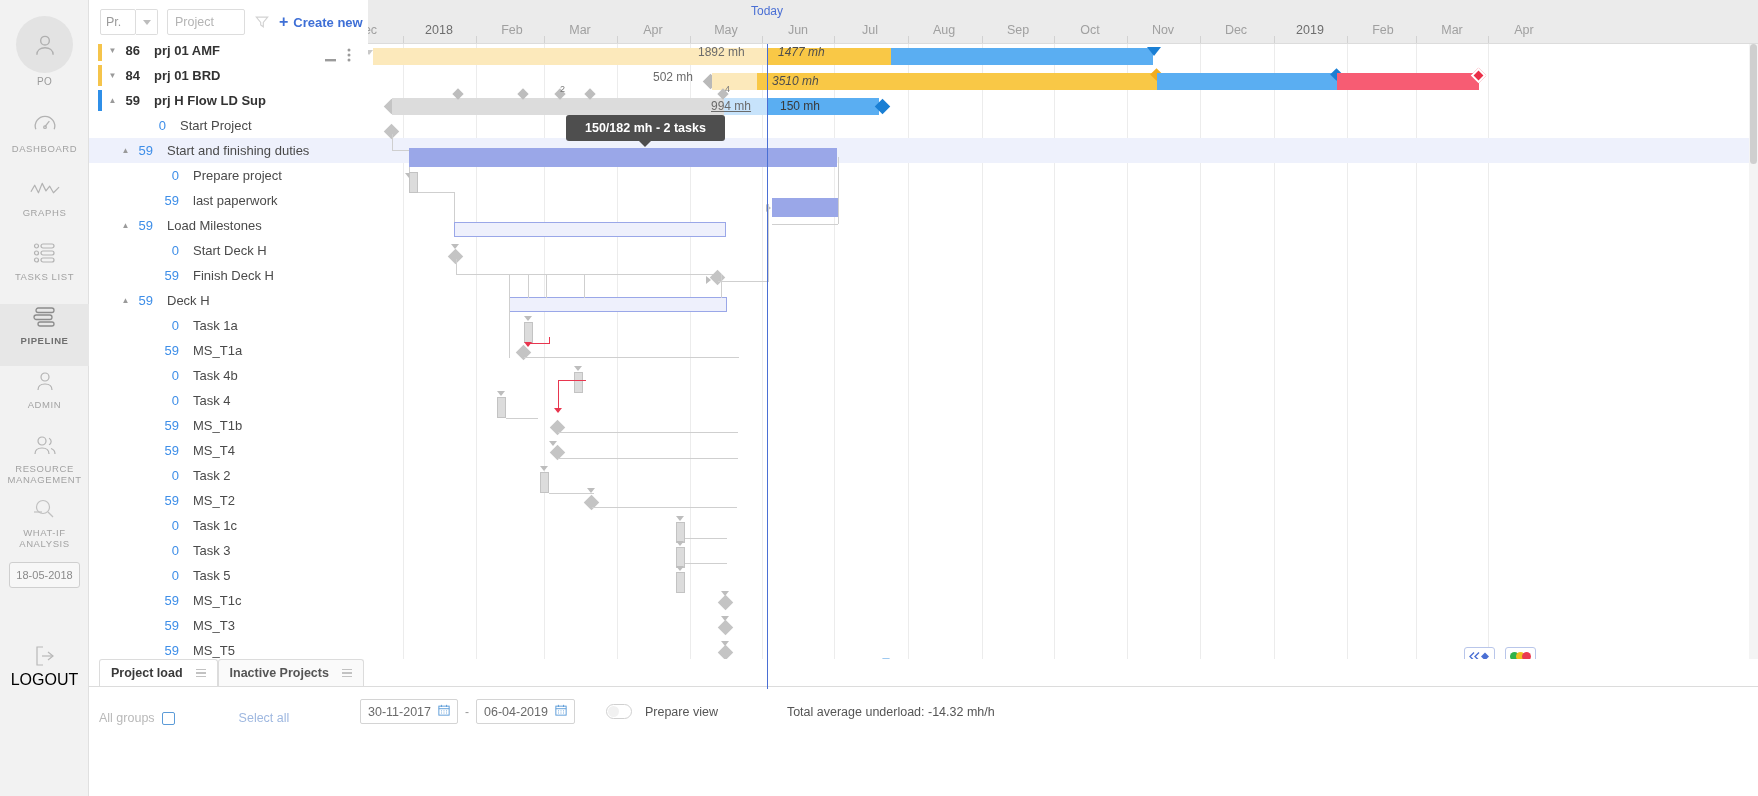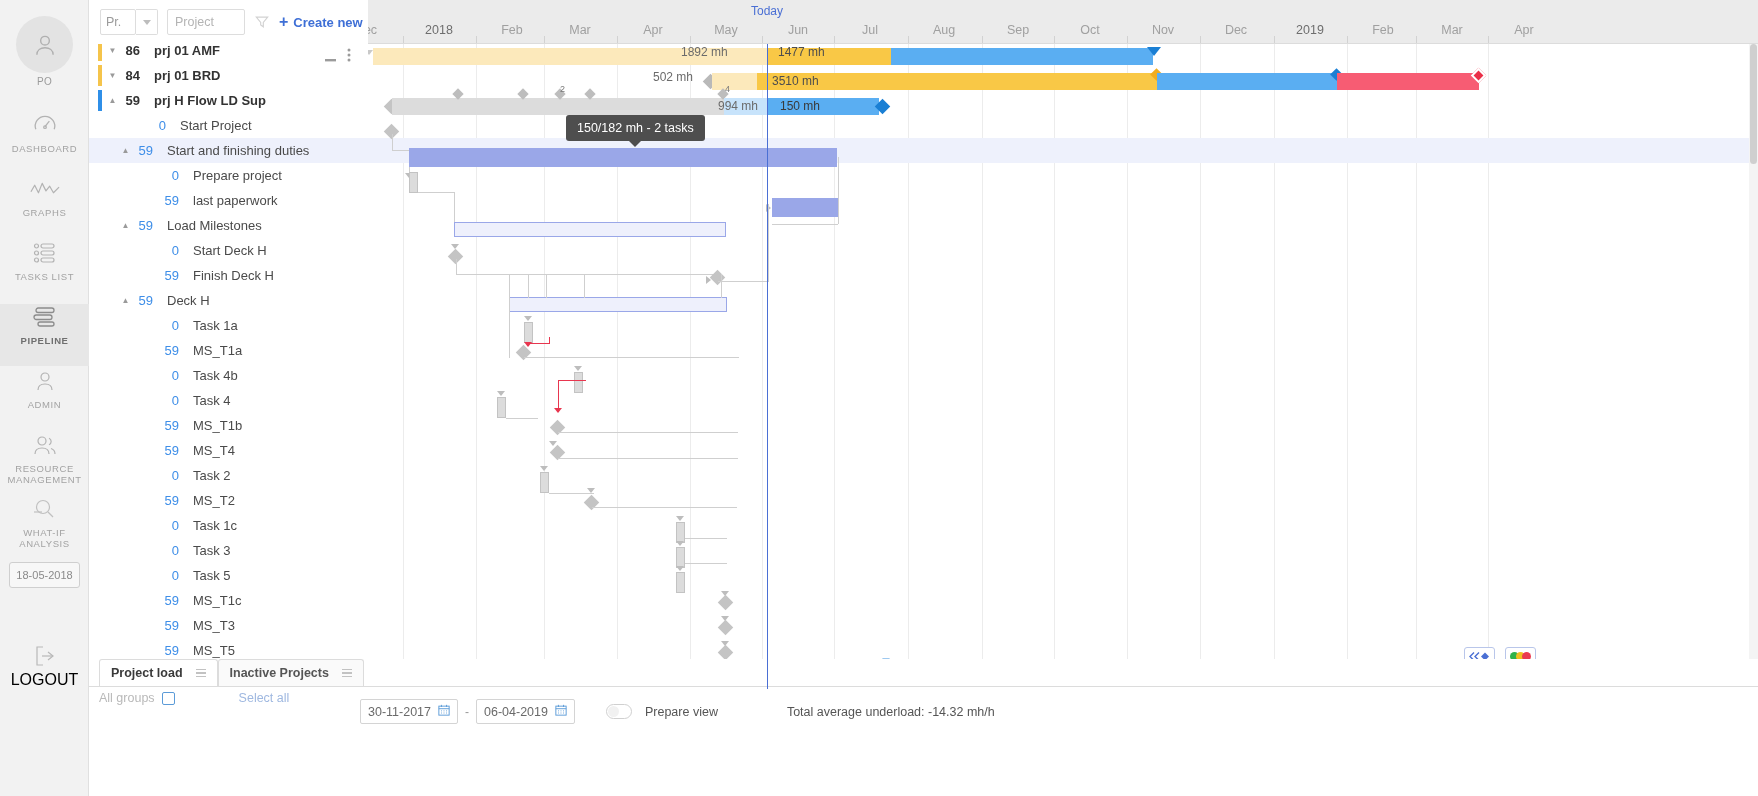--- a/index.html
+++ b/index.html
@@ -117,21 +117,21 @@
   }
   .gcol { position: absolute; top: 0; width: 1px; height: 615px; background: #ececec; }
   .grow { position: absolute; left: 0; width: 1390px; height: 25px; }
   .grow.sel { background: #eef1fc; }
 
   .bar { position: absolute; height: 17px; top: 4px; }
   .bar-label {
     position: absolute; top: 0; height: 17px; line-height: 17px;
     font-size: 12px; color: #6b6b6b; white-space: nowrap;
   }
-  .bar-label.onbar { color: #4d4d4d; }
+  .bar-label.onbar { color: #4d4d4d; font-style: italic; }
   .summary-bar {
     position: absolute; height: 15px; top: 5px;
     background: #eef0fc; border: 1px solid #9aa7e8;
   }
   .small-bar {
     position: absolute; width: 9px; height: 21px; top: 3px;
     background: #dcdcdc; border: 1px solid #c3c3c3;
   }
   .diamond {
     position: absolute; width: 11px; height: 11px; top: 7px;
@@ -150,21 +150,21 @@
   .arrow-right {
     position: absolute; width: 0; height: 0;
     border-top: 4px solid transparent; border-bottom: 4px solid transparent;
     border-left: 5px solid #bdbdbd;
   }
   .sup { position: absolute; font-size: 9px; color: #7a7a7a; }
 
   
   .tooltip {
     position: absolute; background: #4e4e4e; color: #fff; border-radius: 3px;
-    font-size: 12.5px; font-weight: normal; padding: 6px 11px; white-space: nowrap; z-index: 60;
+    font-size: 12.5px; font-weight: bold; padding: 6px 19px; white-space: nowrap; z-index: 60;
   }
   .tooltip:after {
     content: ''; position: absolute; left: 50%; bottom: -6px; margin-left: -6px;
     border-left: 6px solid transparent; border-right: 6px solid transparent;
     border-top: 6px solid #4e4e4e;
   }
 
   
   .botpanel {
     position: absolute; left: 89px; top: 659px; width: 1669px; height: 137px;
@@ -177,21 +177,21 @@
     border-radius: 3px 3px 0 0; font-size: 12.5px; color: #3a3a3a; font-weight: bold;
     background: #fff; cursor: pointer;
   }
   .tab.inactive { background: #fafafa; color: #555; }
   .tab .hmb { display: flex; flex-direction: column; gap: 2px; }
   .tab .hmb i { display: block; width: 10px; height: 1.5px; background: #c2c2c2; }
   .panel-body {
     position: absolute; left: 0; top: 27px; width: 1669px; height: 110px;
     border-top: 1px solid #dcdcdc; background: #fff;
   }
-  .pb-row { position: absolute; left: 10px; top: 4px; display: flex; align-items: center; }
+  .pb-row { position: absolute; left: 10px; top: 24px; display: flex; align-items: center; }
   .pb-label { font-size: 12.5px; color: #b9b9b9; }
   .chk { width: 13px; height: 13px; border: 1px solid #5b9bd8; border-radius: 2px; background:#fff; }
   .sel-all { font-size: 12.5px; color: #9fb8e0; margin-left: 64px; }
   .date-field {
     height: 25px; border: 1px solid #d4d4d4; border-radius: 2px; background: #fff;
     display: flex; align-items: center; gap: 7px; padding: 0 7px;
     font-size: 12.5px; color: #6a6a6a;
   }
   .toggle {
     width: 26px; height: 15px; border-radius: 8px; border: 1px solid #d0d0d0; background: #fff;
@@ -608,21 +608,21 @@
         <div class="grow" style="top: 494px;"></div>
         <div class="grow" style="top: 519px;"></div>
         <div class="grow" style="top: 544px;"></div>
         <div class="grow" style="top: 569px;"></div>
         <div class="grow" style="top: 594px;"></div>
       </div>
 
     <div>
       <div class="arrow-down" style="left:-3px; top:6px; border-top-color:#c9c9c9"></div>
       <div class="bar" style="left:5px; width:508px; background:#fce9bb;"></div>
-      <div class="bar-label" style="left:313px;">1892 mh</div>
+      <div class="bar-label" style="left:330px;">1892 mh</div>
       <div class="bar" style="left:399px; width:124px; background:#f9c846;"></div>
       <div class="bar-label onbar" style="left:410px;">1477 mh</div>
       <div class="bar" style="left:523px; width:262px; background:#5aaef2;"></div>
       <div style="position:absolute; left:779px; top:3px; width:0;height:0;border-left:7px solid transparent;border-right:7px solid transparent;border-top:9px solid #1a7fd4;"></div>
     </div>
 
     <div>
       <div class="bar-label" style="left:285px; top:25px;">502 mh</div>
       <div class="diamond" style="left:337px; top:32px; background:#b9b9b9;"></div>
       <div class="bar" style="left:344px; top:29px; width:45px; background:#fce9bb;"></div>
@@ -639,21 +639,21 @@
       <div class="diamond" style="left:18px; top:57px; background:#c4c4c4;"></div>
       <div class="bar" style="left:24px; top:54px; width:374px; background:#dcdcdc;"></div>
       <div class="diamond" style="left:86px; top:46px; width:8px;height:8px;background:#bdbdbd"></div>
       <div class="diamond" style="left:151px; top:46px; width:8px;height:8px;background:#bdbdbd"></div>
       <div class="diamond" style="left:188px; top:46px; width:8px;height:8px;background:#bdbdbd"></div>
       <div class="sup" style="left:192px; top:40px;">2</div>
       <div class="diamond" style="left:218px; top:46px; width:8px;height:8px;background:#bdbdbd"></div>
       <div class="diamond" style="left:351px; top:46px; width:8px;height:8px;background:#bdbdbd"></div>
       <div class="sup" style="left:357px; top:40px;">4</div>
       <div class="bar" style="left:356px; top:54px; width:43px; background:#c7e3fb;"></div>
-      <div class="bar-label" style="left:350px; top:54px;">994 mh</div>
+      <div class="bar-label" style="left:343px; top:54px;text-decoration:underline;">994 mh</div>
       <div class="bar" style="left:399px; top:54px; width:112px; background:#5aaef2;"></div>
       <div class="bar-label" style="left:412px; top:54px; color:#3a3a3a;">150 mh</div>
       <div class="diamond" style="left:509px; top:57px; background:#1a7fd4;"></div>
     </div>
 
     <div class="diamond" style="left:18px; top:82px; background:#c4c4c4;"></div>
     <div class="link v" style="left:24px; top:90px; height:16px;"></div>
     <div class="link h" style="left:24px; top:106px; width:17px;"></div>
     <div class="link v" style="left:41px; top:106px; height:28px;"></div>
     <div class="arrow-down" style="left:37px; top:129px;"></div>

